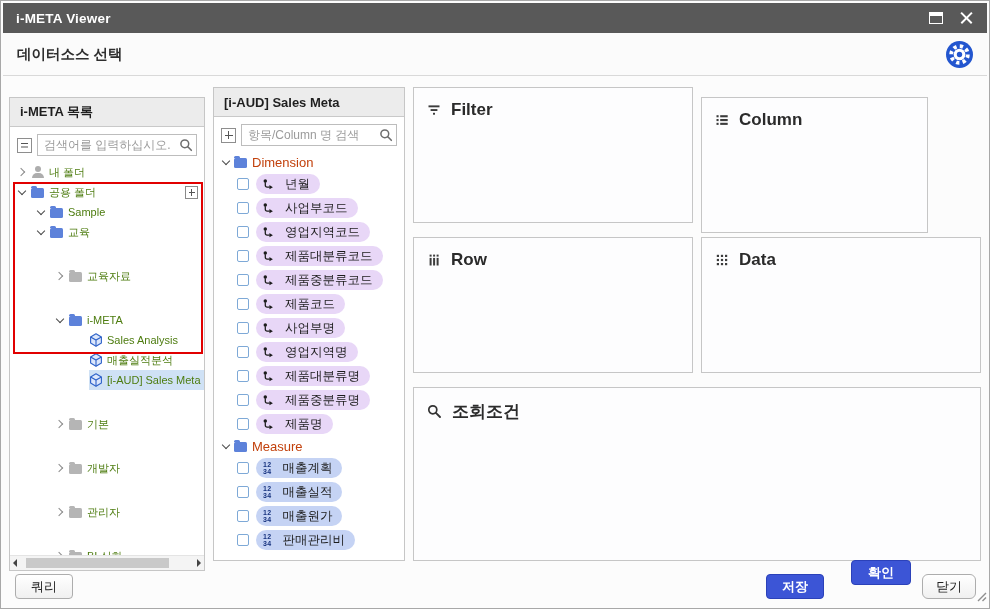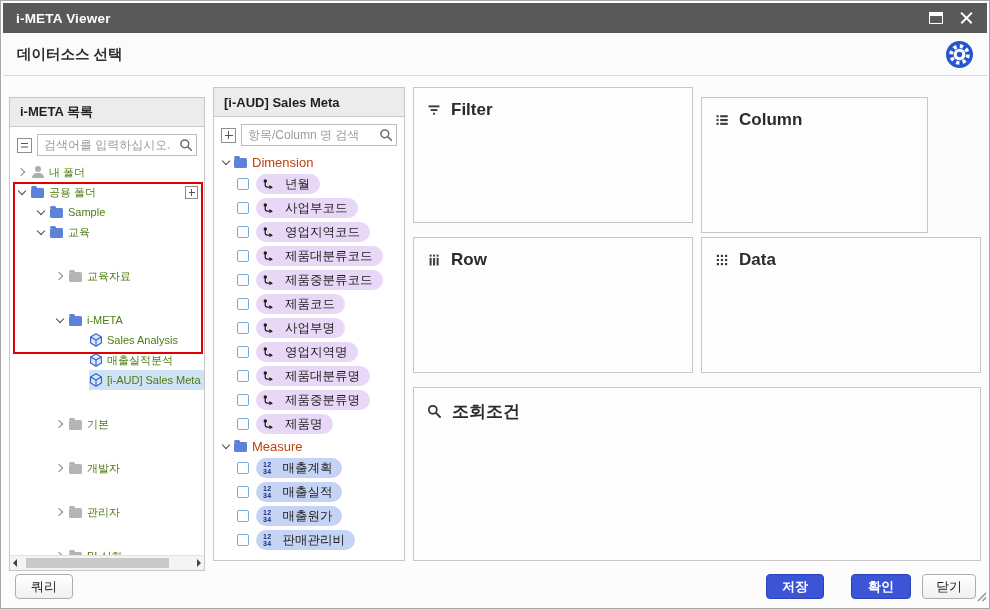--- a/index.html
+++ b/index.html
@@ -95,22 +95,22 @@
   .z-cond   { left:412px; top:386px; width:568px; height:174px; }
   .zhead { display:flex; align-items:center; gap:10px; padding:12px 13px; font-weight:bold; font-size:17px; color:#2b2b2b; }
   .zico { flex:0 0 auto; display:flex; }
 
   
   .btn { position:absolute; height:25px; border-radius:4px; font-size:13px; font-family:inherit; cursor:pointer; }
   .btn.ghost { background:linear-gradient(#ffffff,#f0f0f0); border:1px solid #adadad; color:#222; }
   .btn.primary { background:#3c55d6; border:1px solid #2b41b9; color:#fff; font-weight:bold; }
   .b-query { left:14px;  top:573px; width:58px; }
   .b-save  { left:765px; top:573px; width:58px; }
-  .b-ok    { left:850px; top:573px; width:60px; }
-  .b-close { left:921px; top:573px; width:54px; }
+  .b-ok    { left:850px; top:559px; width:60px; }
+  .b-close { left:921px; top:573px; width:54px;border-radius:6px; }
   .grip { position:absolute; right:2px; bottom:2px; }
 </style>
 </head>
 <body>
 
 <div class="dialog">
 
   <div class="titlebar">
     <span class="wtitle">i-META Viewer</span>
     <span class="winbtns">

